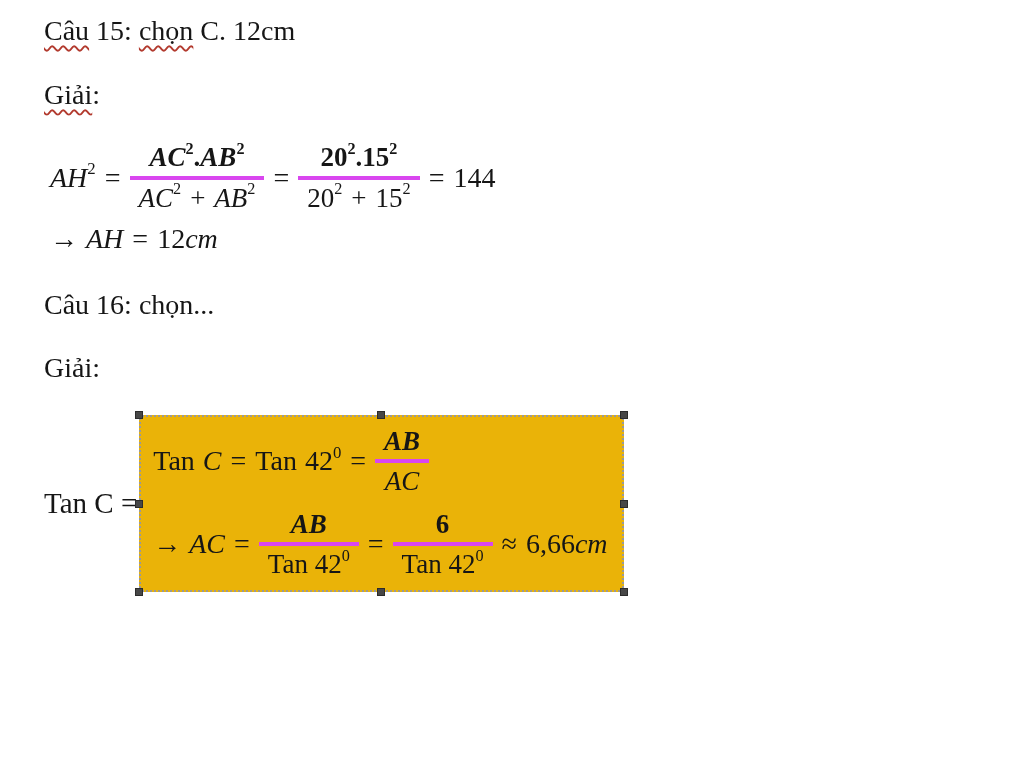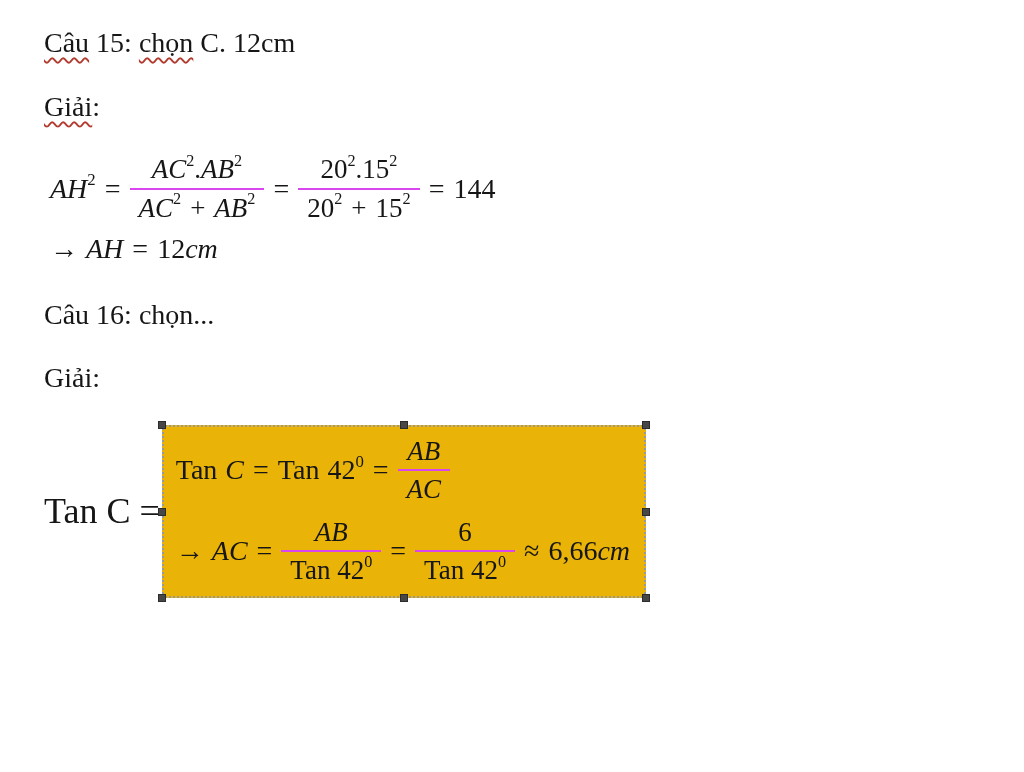--- a/index.html
+++ b/index.html
@@ -11,21 +11,21 @@
     width: 1024px;
     height: 772px;
     overflow: hidden;
     font-family: "Liberation Serif", "DejaVu Serif", serif;
     color: #161616;
   }
   .page {
     box-sizing: border-box;
     width: 944px;
     height: 772px;
-    padding: 26px 30px 0 44px;
+    padding: 14px 30px 0 44px;
     font-size: 28px;
     line-height: 1.2;
   }
   p.line { margin: 0 0 30px 0; }
   p.line.tight { margin-bottom: 24px; }
 
   
   .sq {
     text-decoration-line: underline;
     text-decoration-style: wavy;
@@ -47,22 +47,23 @@
   .eq .gap-s { margin-right: 8px; }
   .frac {
     display: inline-flex;
     flex-direction: column;
     text-align: center;
     vertical-align: middle;
     font-size: 27px;
   }
   .frac .num {
     display: block;
-    border-bottom: 2px solid #d946ef;
+    border-bottom: 4px solid #d946ef;
     padding: 0 9px 2px 9px;
+    font-weight: bold;
   }
   .frac .den {
     display: block;
     padding: 2px 9px 0 9px;
   }
   sup.s {
     font-size: 0.6em;
     font-style: normal;
     line-height: 0;
     position: relative;
@@ -72,21 +73,21 @@
   .eq-block { margin: 0 0 8px 6px; }
   .arrow-line { margin: 0 0 32px 6px; }
 
   
   .tan-row {
     display: flex;
     align-items: center;
     margin-left: 0;
   }
   .tanc-label {
-    font-size: 36px;
+    font-size: 29px;
     margin-right: 2px;
     white-space: nowrap;
   }
   .eqbox {
     position: relative;
     border: 2px dotted #999999;
     padding: 8px 14px 10px 12px;
     min-width: 430px;
     width: fit-content;
     background: #eab308;

